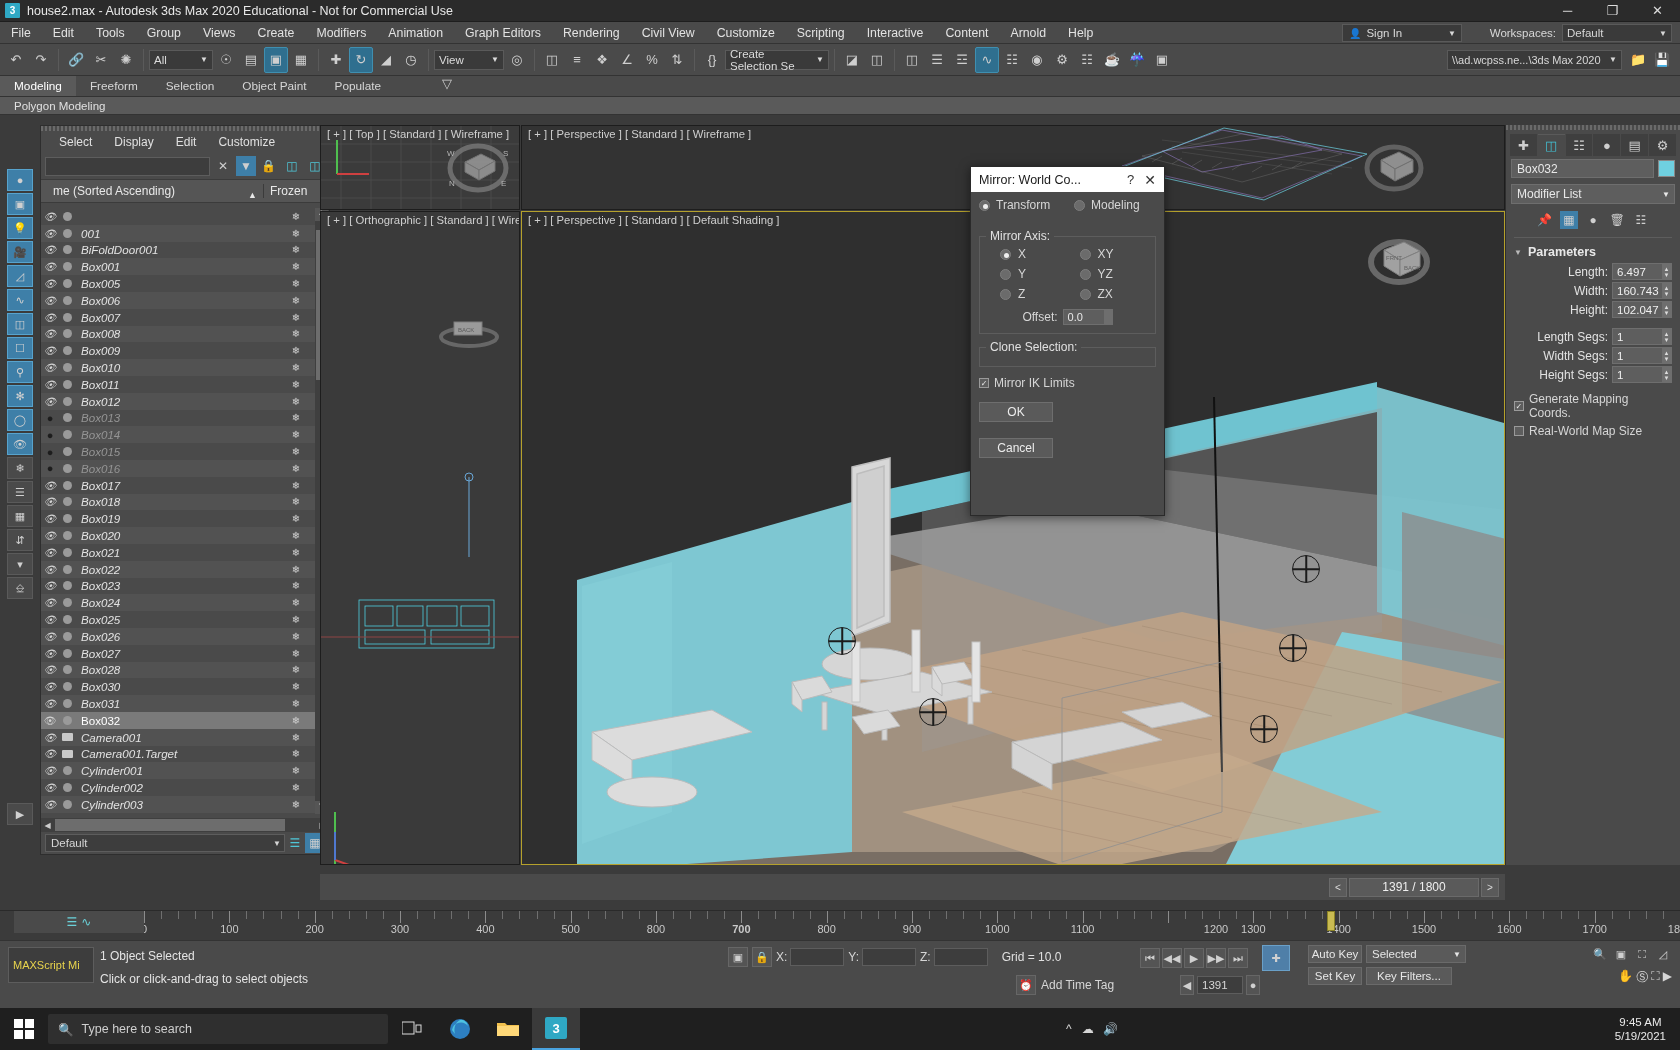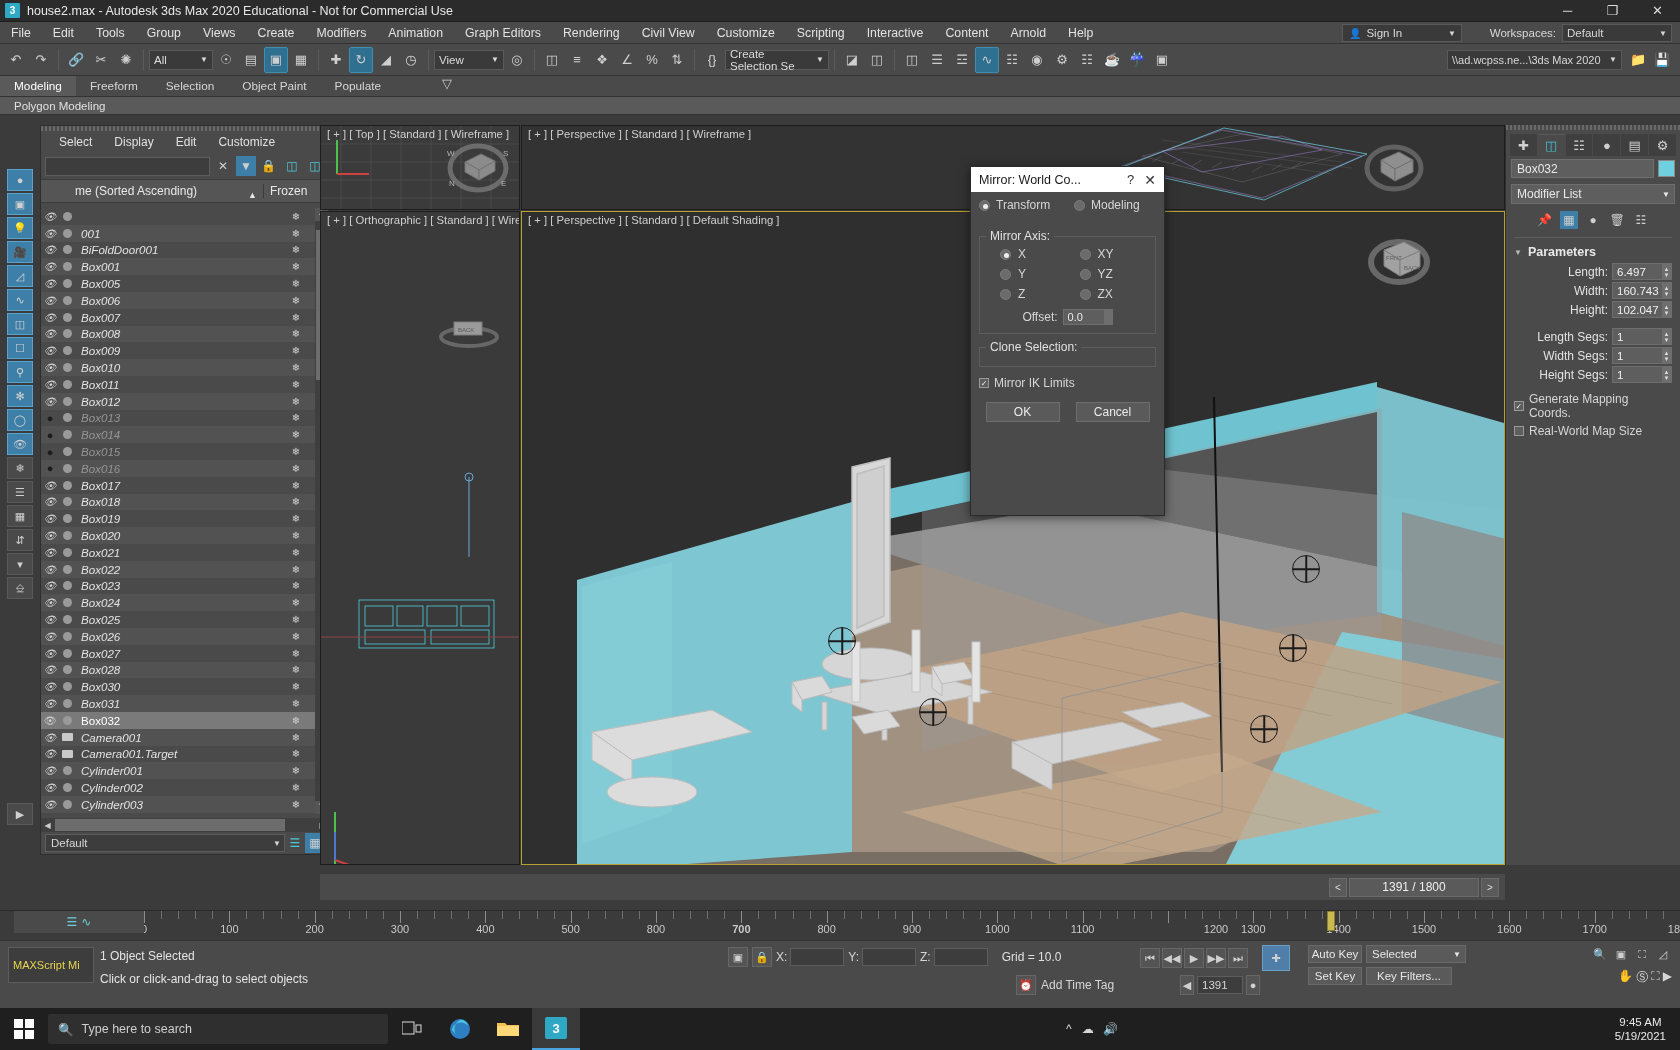--- a/index.html
+++ b/index.html
@@ -87,21 +87,21 @@
   .exp-menu{ height:22px;display:flex;align-items:center;padding-left:8px;gap:2px;}
   .exp-menu div{ padding:0 10px;font-size:12px;color:#e0e0e0;line-height:22px;}
   .exp-search{ height:26px;display:flex;align-items:center;padding:0 4px;gap:3px;}
   .exp-input{ flex:1;height:19px;background:#3d3d3d;border:1px solid #5d5d5d;}
   .exp-ic{ width:20px;height:20px;display:flex;align-items:center;justify-content:center;color:#cfcfcf;font-size:12px;}
   .exp-ic.on{ background:#3e7fa8;}
   .exp-head{
     height:24px;background:#555;display:flex;align-items:center;border-top:1px solid #3b3b3b;
     border-bottom:1px solid #3b3b3b;font-size:12px;color:#e8e8e8;
   }
-  .exp-head .c1{ flex:1; padding-left:34px; position:relative;}
+  .exp-head .c1{ flex:1; padding-left:12px; position:relative;}
   .exp-head .c1 .sortarrow{ position:absolute; right:6px; top:6px; font-size:9px;}
   .exp-head .c2{ width:66px; border-left:1px solid #3b3b3b; padding-left:6px;}
   .exp-list{ position:absolute; top:82px; bottom:40px; left:0; right:0; overflow:hidden;}
   .row{ height:16.8px;display:flex;align-items:center;font-size:11.6px;font-style:italic;color:#e2e2e2;}
   .row:nth-child(even){ background:#525252;}
   .row:nth-child(odd){ background:#4a4a4a;}
   .row.sel{ background:#7a7a7a !important; color:#fff; font-style:normal;}
   .row.hidden-obj{ color:#949494;}
   .row .eye{ width:18px;text-align:center;font-size:10px;color:#d4d4d4;}
   .row .dot{ width:16px;display:flex;justify-content:center;}
@@ -230,21 +230,21 @@
   .grp > .lg{ position:absolute;top:-8px;left:6px;background:#4a4a4a;padding:0 4px;font-size:12px;color:#e0e0e0;}
   .axis-grid{ display:flex;}
   .axis-col{ flex:1;display:flex;flex-direction:column;gap:6px;padding-left:12px;}
   .off-row{ display:flex;align-items:center;justify-content:center;gap:5px;margin-top:8px;font-size:12px;}
   .off-field{ width:50px;height:16px;background:#5e5e5e;border:1px solid #6e6e6e;font-size:11px;color:#e8e8e8;
               display:flex;align-items:center;padding-left:4px;}
   .off-field .arrows{ margin-left:auto;width:8px;height:14px;background:#6e6e6e;}
   .clone-col{ display:flex;flex-direction:column;gap:6px;padding-left:38px;}
   .focus{ outline:1px dotted #cfcfcf;padding:0 3px;}
   .dlg-chk{ display:flex;align-items:center;gap:5px;margin-top:9px;font-size:12px;}
-  .dlg-btns{ display:flex;justify-content:center;gap:16px;margin-top:12px;}
+  .dlg-btns{ display:flex;justify-content:flex-end;gap:16px;margin-top:12px;flex-direction:column;}
   .dlg-btn{ width:74px;height:20px;background:#5a5a5a;border:1px solid #6e6e6e;display:flex;align-items:center;
             justify-content:center;font-size:12px;color:#ececec;}
   .globe{ position:absolute;width:28px;height:28px;border:1.5px solid #1b1b1b;border-radius:50%;}
   .globe::before{ content:'';position:absolute;left:50%;top:0;width:1.5px;height:100%;background:#1b1b1b;transform:translateX(-50%);}
   .globe::after{ content:'';position:absolute;top:50%;left:0;height:1.5px;width:100%;background:#1b1b1b;transform:translateY(-50%);}
 </style>
 </head>
 <body>
 
 <div class="app">

